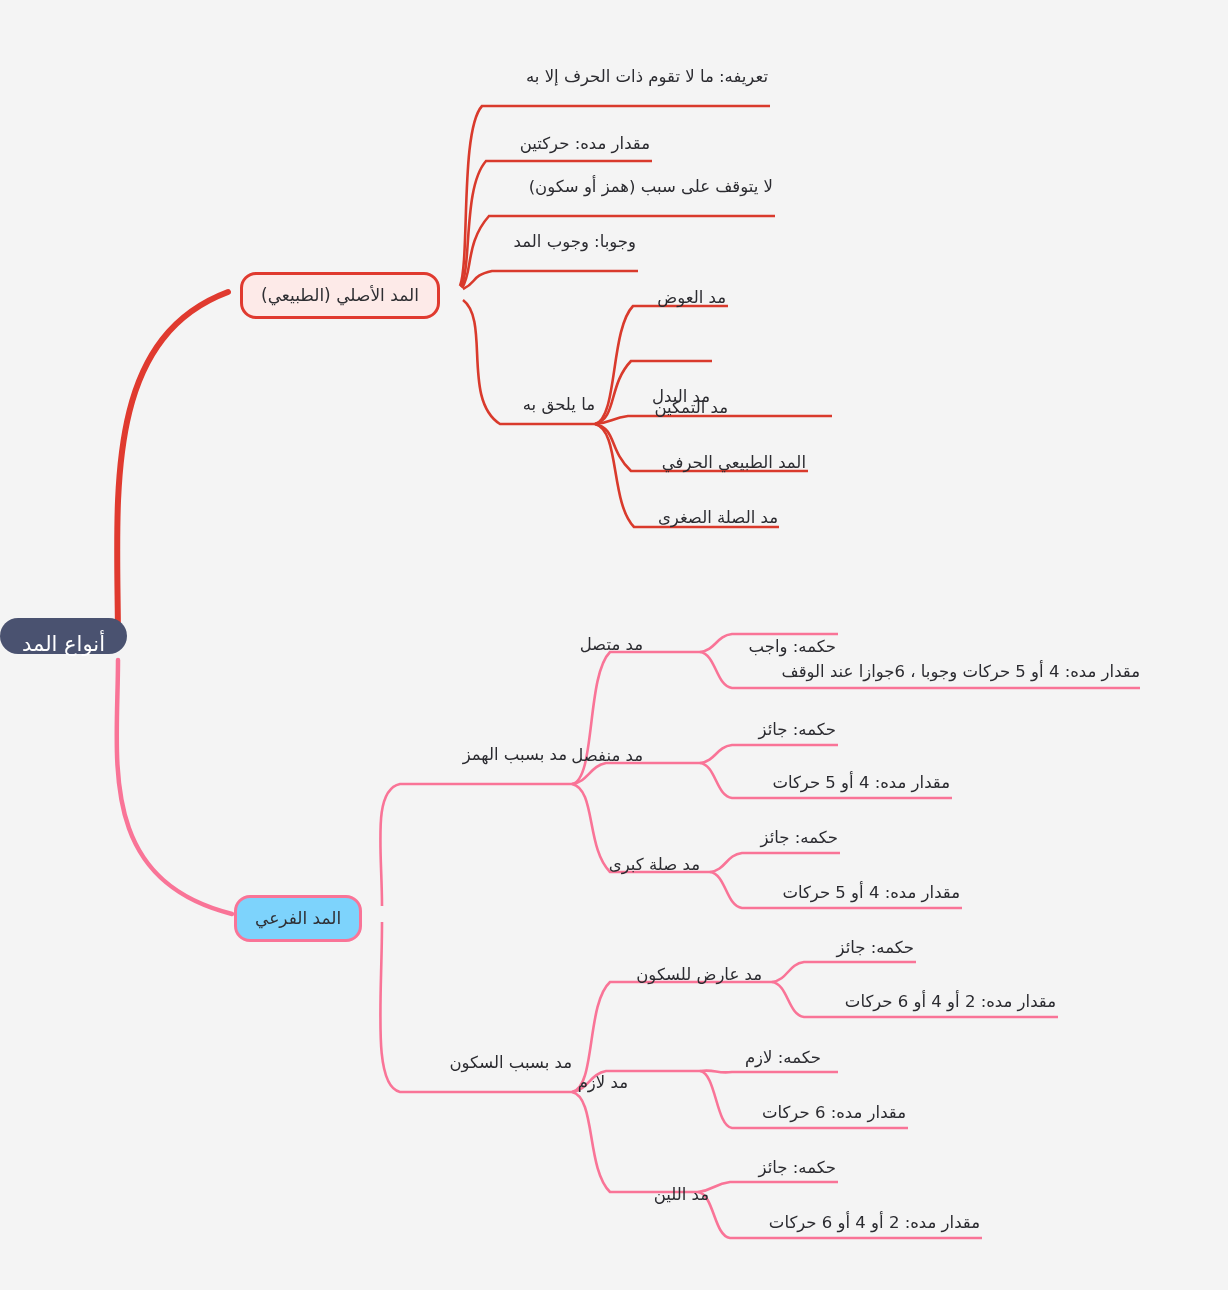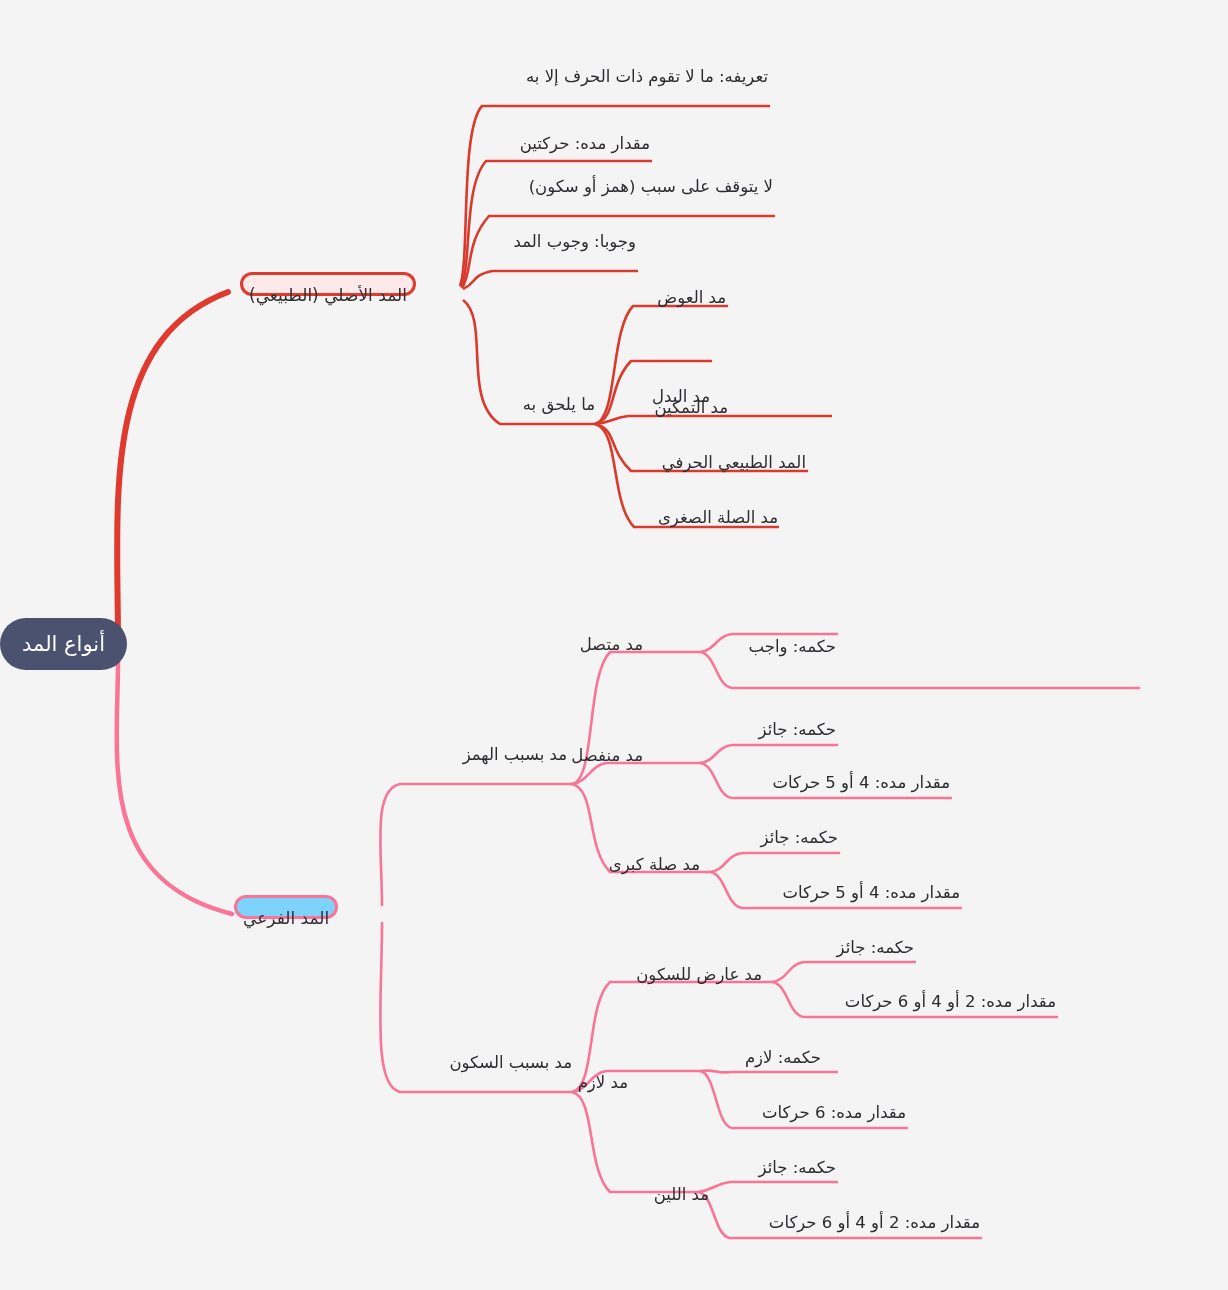--- a/index.html
+++ b/index.html
@@ -31,33 +31,33 @@
     text-align: center;
     box-sizing: border-box;
   }
   
   .root-node {
     background: #4a5270;
     color: #ffffff;
     border-radius: 26px;
     font-size: 21px;
     line-height: 52px;
-    height: 52px;
+    height: 36px;
     padding: 0 22px;
     left: 0px;
     top: 618px;
     letter-spacing: 0px;
   }
   
   .l1-node {
     border-radius: 16px;
     font-size: 17px;
     line-height: 40px;
-    height: 24px;
-    padding: 0 6px;
+    height: 47px;
+    padding: 0 18px;
     border: 3px solid;
     background: #fde8e6;
   }
   .l1-red {
     border-color: #e03a2f;
     background: #fdeae8;
     color: #2f2f33;
   }
   .l1-pink {
     border-color: #f97497;
@@ -144,20 +144,21 @@
   <div class="node txt-node" style="right:422px; top:452px;">المد الطبيعي الحرفي</div>
   <div class="node txt-node" style="right:450px; top:507px;">مد الصلة الصغرى</div>
 
   <div class="node l1-node l1-pink" style="left:234px; top:895px;">المد الفرعي</div>
 
   <div class="node txt-node" style="right:661px; top:744px;">مد بسبب الهمز</div>
   <div class="node txt-node" style="right:656px; top:1052px;">مد بسبب السكون</div>
 
   <div class="node txt-node" style="right:585px; top:634px;">مد متصل</div>
   <div class="node txt-node" style="right:392px; top:636px;">حكمه: واجب</div>
+  <div class="node txt-node" style="right:88px; top:661px;">مقدار مده: 4 أو 5 حركات وجوبا ، 6جوازا عند الوقف</div>
 
   <div class="node txt-node" style="right:585px; top:745px;">مد منفصل</div>
   <div class="node txt-node" style="right:392px; top:719px;">حكمه: جائز</div>
   <div class="node txt-node" style="right:278px; top:772px;">مقدار مده: 4 أو 5 حركات</div>
 
   <div class="node txt-node" style="right:528px; top:854px;">مد صلة كبرى</div>
   <div class="node txt-node" style="right:390px; top:827px;">حكمه: جائز</div>
   <div class="node txt-node" style="right:268px; top:882px;">مقدار مده: 4 أو 5 حركات</div>
 
   <div class="node txt-node" style="right:466px; top:964px;">مد عارض للسكون</div>

